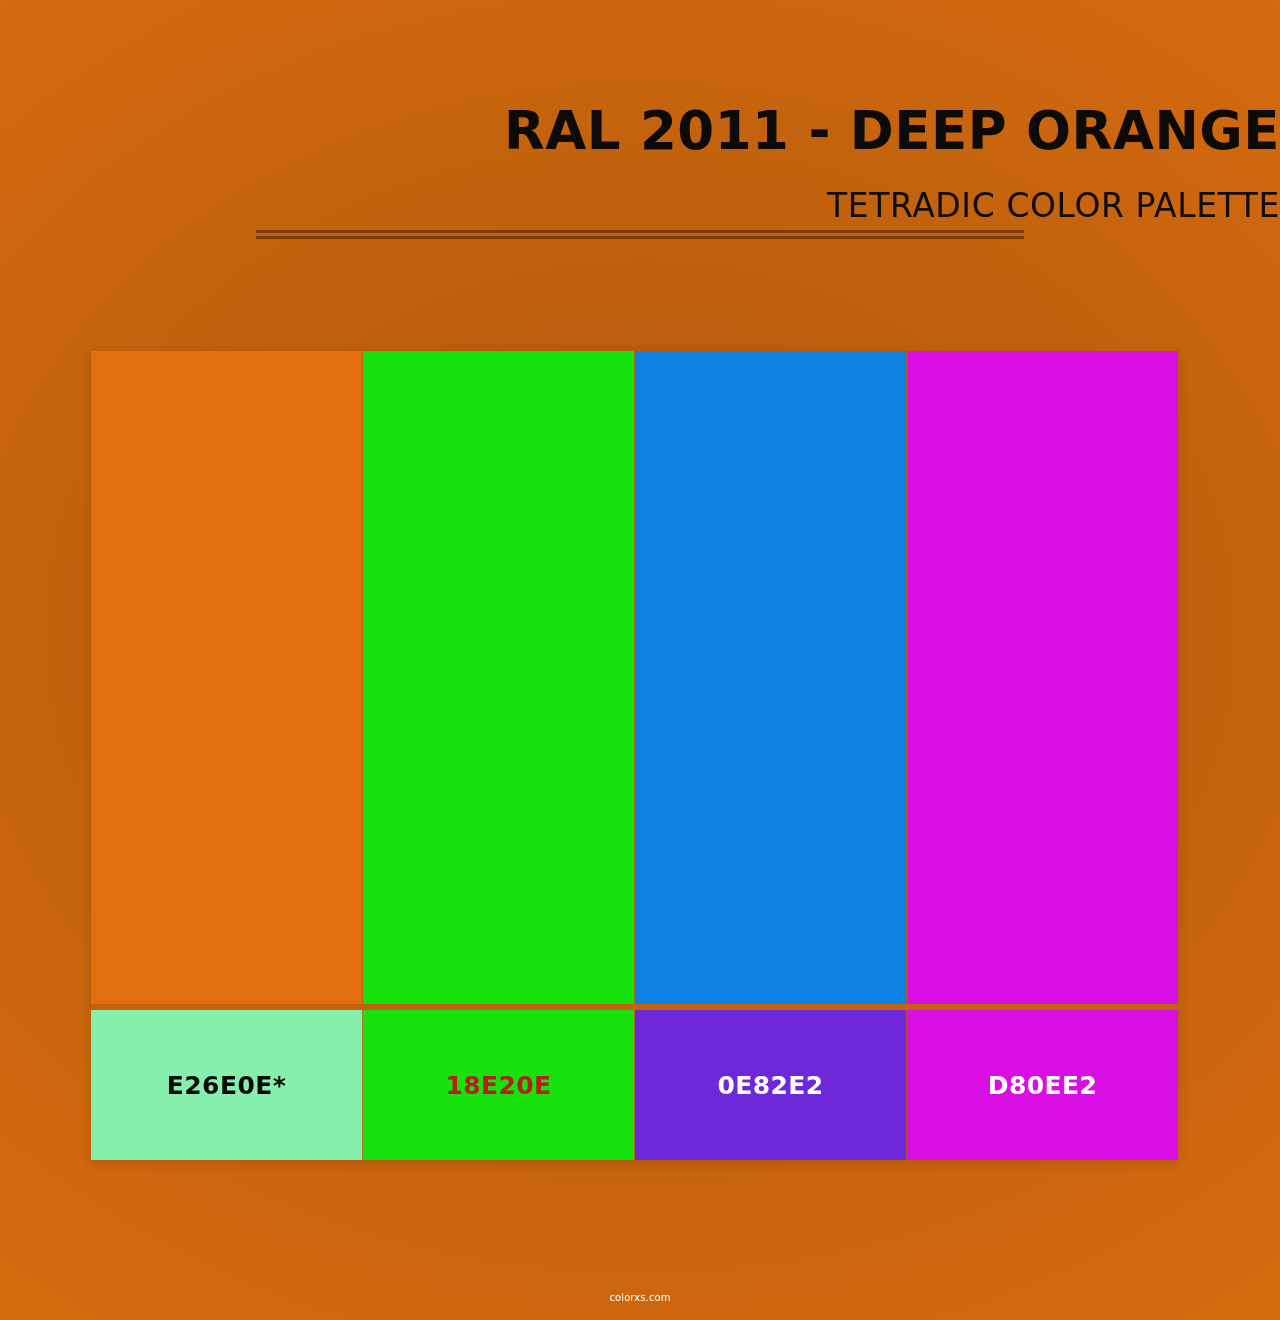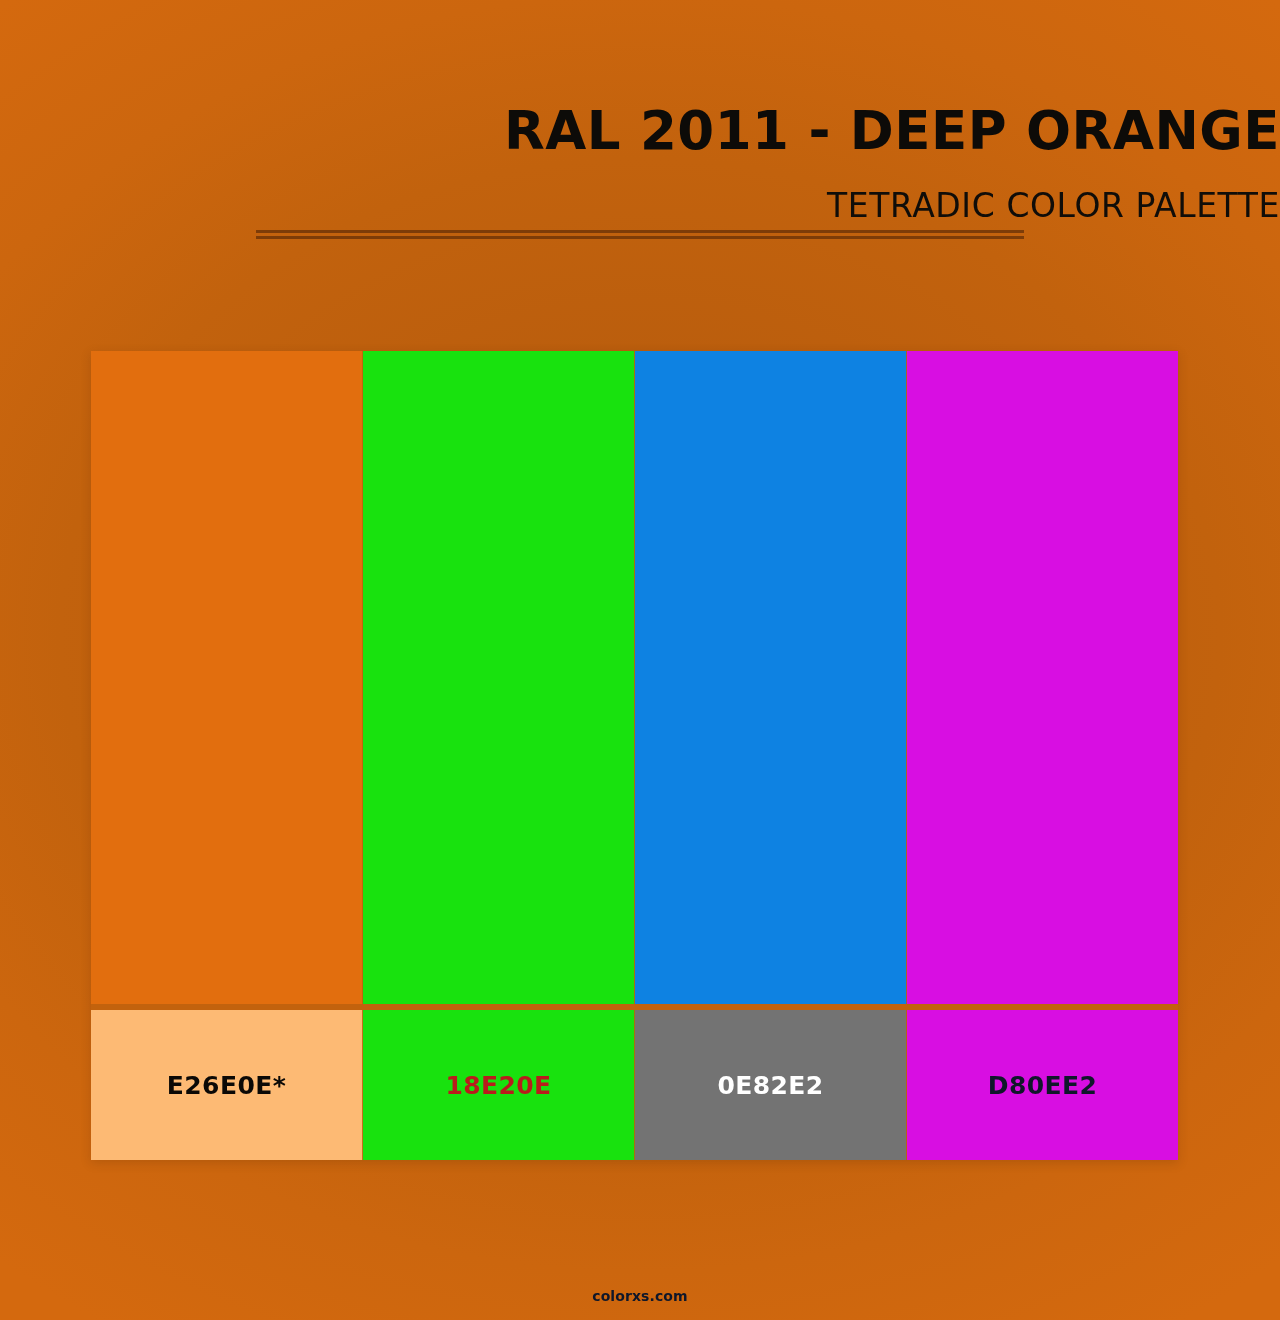--- a/index.html
+++ b/index.html
@@ -144,23 +144,23 @@
 
   
   #footer {
     position: absolute;
     left: 0;
     top: 1286px;
     width: 1280px;
     text-align: center;
   }
   #footer-text {
-    font-size: 14px;
-    font-weight: 700;
-    color: #0f172a;
+    font-size: 10px;
+    font-weight: 400;
+    color: #ffffff;
     letter-spacing: 0.1px;
   }
 </style>
 </head>
 <body>
 
 <div id="page-background"></div>
 
 <div id="page-root">
 
@@ -179,31 +179,31 @@
     <div id="palette-swatch-row">
       <div class="swatch-block" style="background-color: rgb(226, 110, 14);"></div>
       <div class="swatch-block" style="background-color: rgb(24, 226, 14);"></div>
       <div class="swatch-block" style="background-color: rgb(14, 130, 226);"></div>
       <div class="swatch-block" style="background-color: rgb(216, 14, 226);"></div>
     </div>
 
     <div id="palette-divider" style="background-color: rgb(194, 98, 13);"></div>
 
     <div id="palette-label-row">
-      <div class="label-block" style="background-color: #fdba74;">
+      <div class="label-block" style="background-color: #86efac;">
         <span class="label-text" style="color: rgb(11, 9, 6);">E26E0E*</span>
       </div>
       <div class="label-block" style="background-color: rgb(24, 226, 14);">
         <span class="label-text" style="color: #b91c1c;">18E20E</span>
       </div>
-      <div class="label-block" style="background-color: #737373;">
+      <div class="label-block" style="background-color: #6d28d9;">
         <span class="label-text" style="color: rgb(255, 255, 255);">0E82E2</span>
       </div>
       <div class="label-block" style="background-color: rgb(216, 14, 226);">
-        <span class="label-text" style="color: #0f172a;">D80EE2</span>
+        <span class="label-text" style="color: #ffffff;">D80EE2</span>
       </div>
     </div>
 
   </div>
 
   <div id="footer">
     <span id="footer-text">colorxs.com</span>
   </div>
 
 </div>

